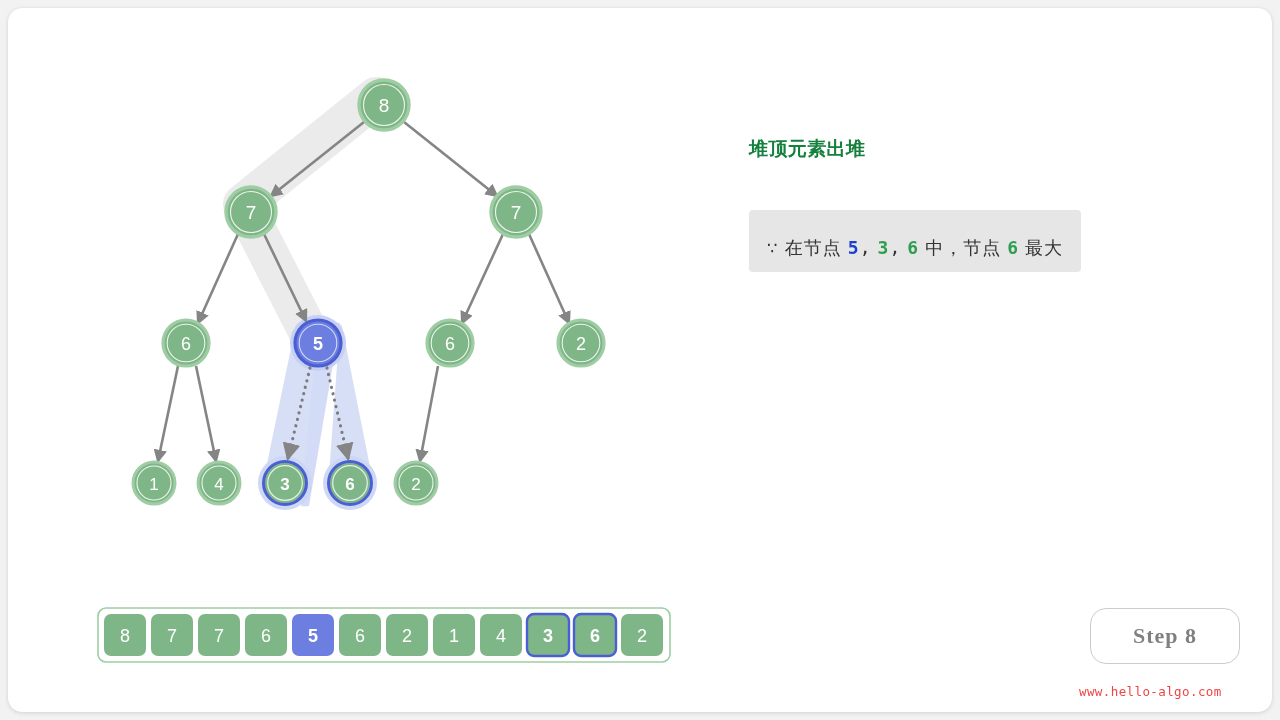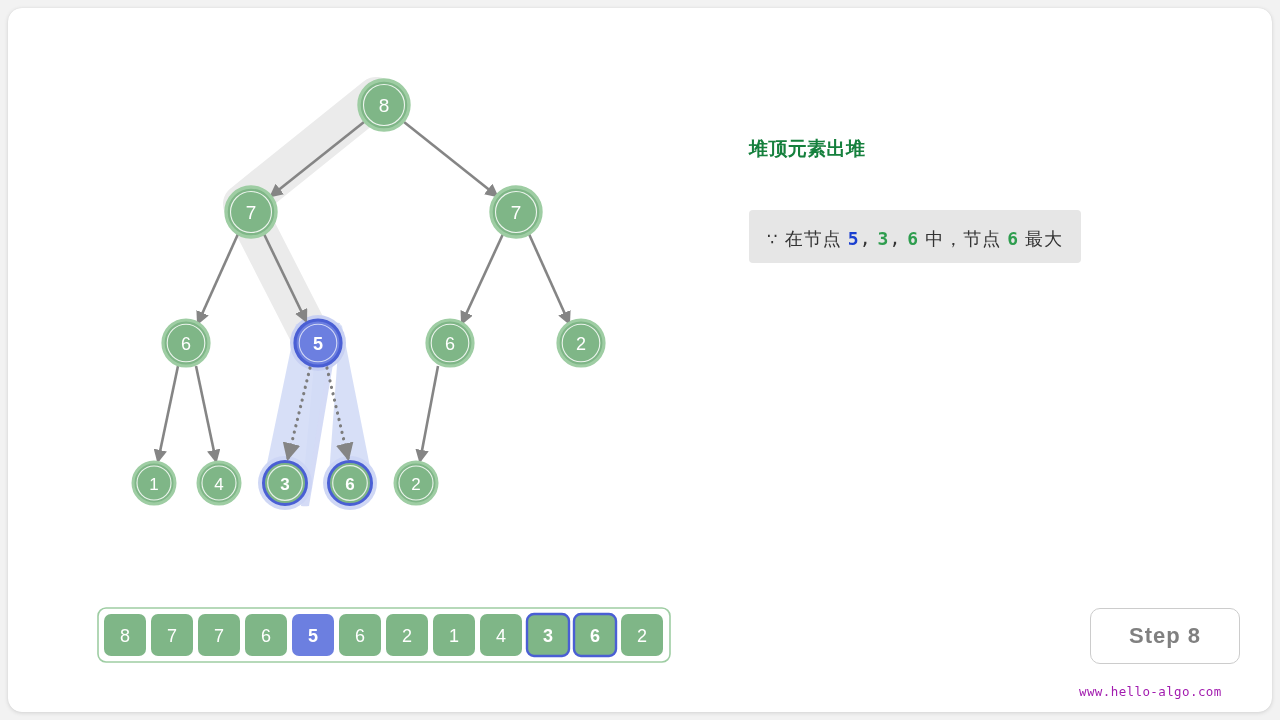--- a/index.html
+++ b/index.html
@@ -60,21 +60,21 @@
     font-family: "DejaVu Sans Mono", "Liberation Mono", monospace;
     font-size: 17px;
   }
   .mono {
     font-family: "DejaVu Sans Mono", "Liberation Mono", monospace;
   }
   #conclusion {
     display: inline-block;
     background: #e6e6e6;
     border-radius: 4px;
-    padding: 17px 18px 12px 18px;
+    padding: 26px 18px 12px 18px;
     font-size: 18px;
     color: #333333;
     letter-spacing: 1px;
     white-space: nowrap;
     margin-top: 4px;
   }
   #conclusion .bluenum {
     color: #1a3fd0;
     font-weight: bold;
     font-family: "DejaVu Sans Mono", "Liberation Mono", monospace;
@@ -89,40 +89,40 @@
   }
 
   
   #step-badge {
     position: absolute;
     left: 1082px;
     top: 600px;
     width: 148px;
     height: 54px;
     border: 1px solid #cccccc;
-    border-radius: 10px;
+    border-radius: 16px;
     background: #ffffff;
     display: flex;
     align-items: center;
     justify-content: center;
-    font-family: Liberation Sans, sans-serif;
+    font-family: Liberation Serif, serif;
     font-size: 22px;
     font-weight: bold;
     color: #808080;
     letter-spacing: 1px;
   }
 
   
   #watermark {
     position: absolute;
     left: 1071px;
     top: 676px;
     font-family: "DejaVu Sans Mono", "Liberation Mono", monospace;
     font-size: 12.5px;
-    color: #a21caf;
+    color: #ef4444;
     letter-spacing: 0.4px;
   }
 </style>
 </head>
 <body>
 
 <div id="page">
   <div id="card">
 
     <svg id="diagram" width="720" height="704" viewBox="0 0 720 704">

